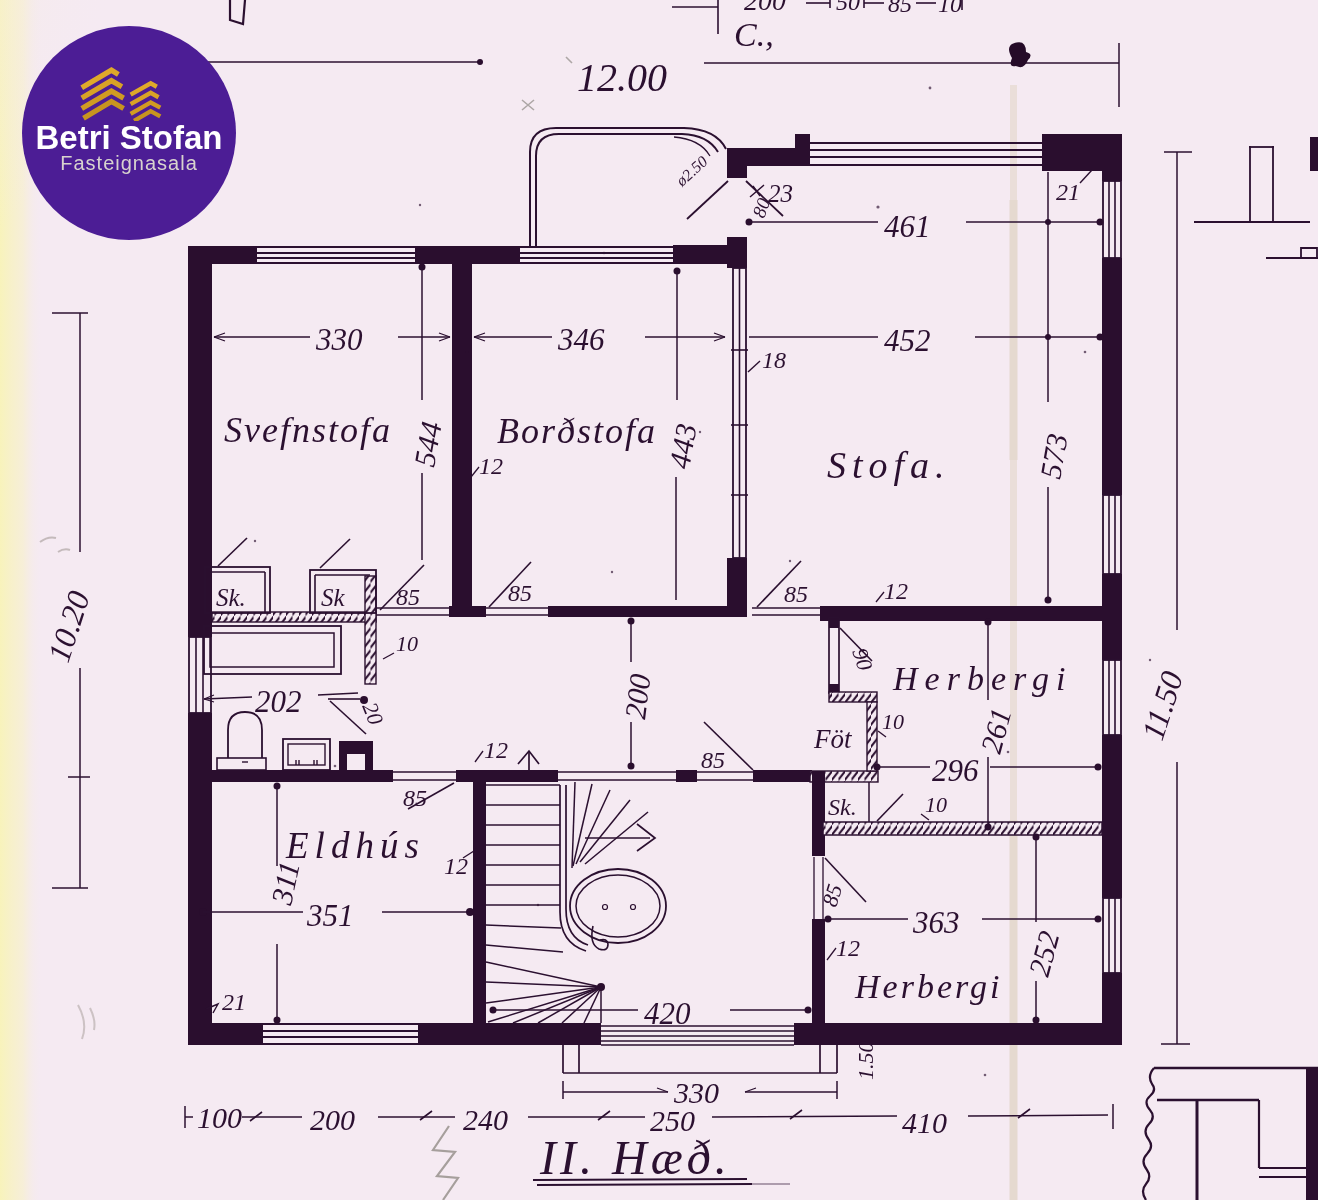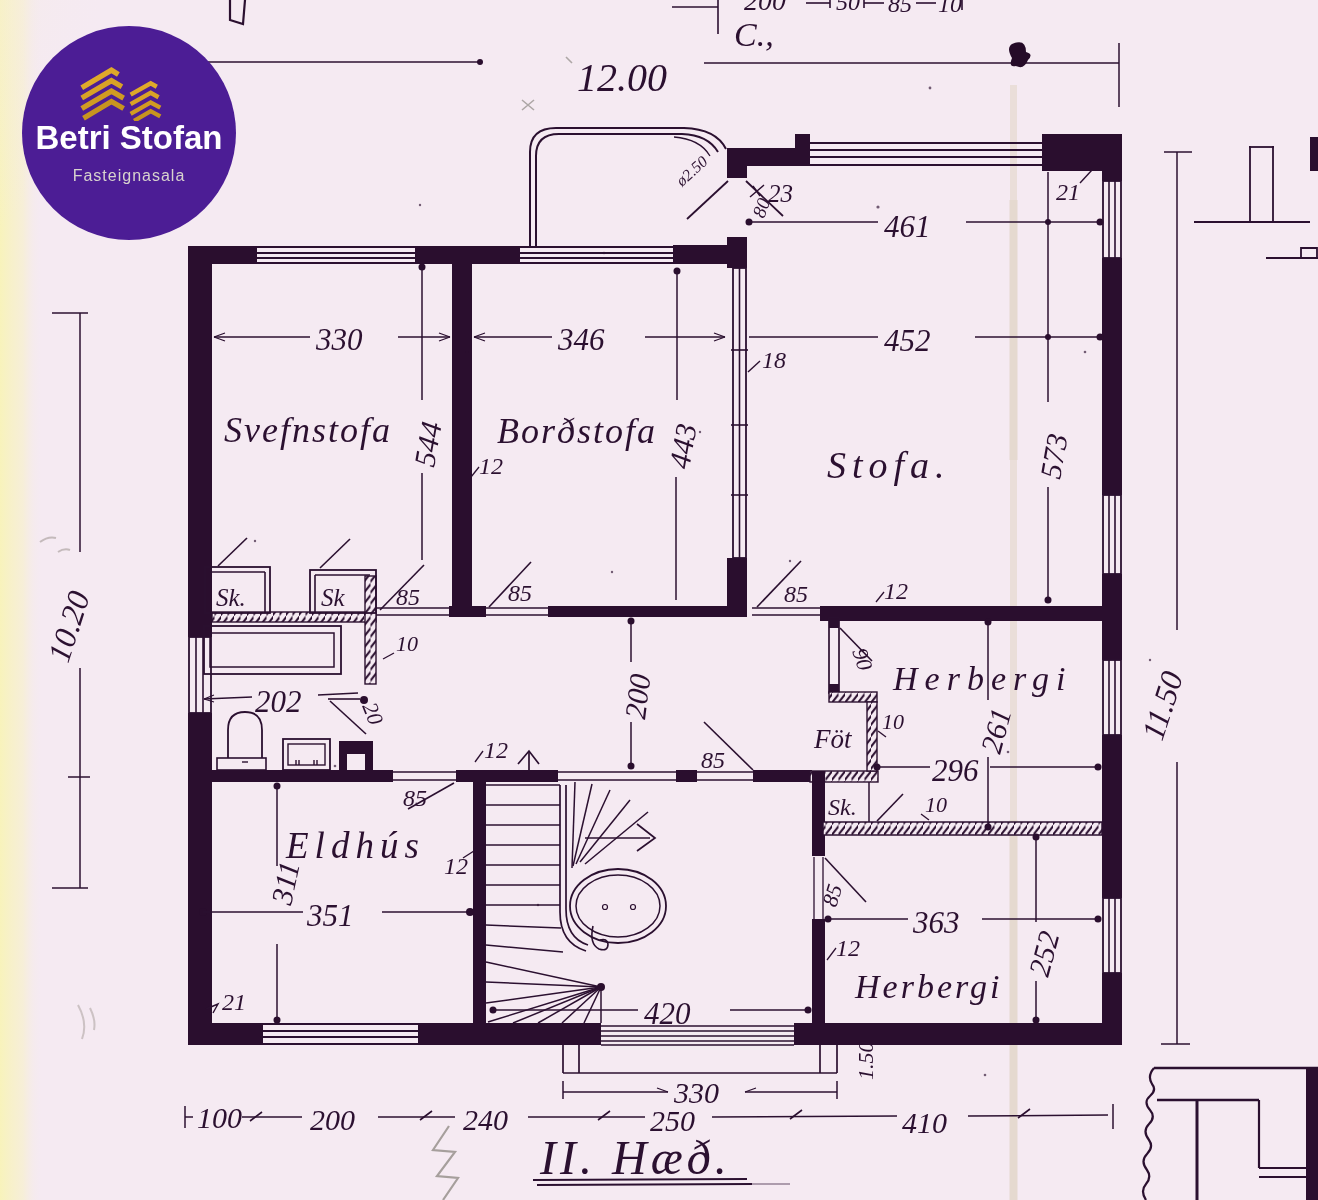--- a/index.html
+++ b/index.html
@@ -740,15 +740,15 @@
 <path d="M4,63 L36,44 L50,52" stroke="#c8941f" stroke-width="6"></path>
 <path d="M58,36 L81,23 L88,27" stroke="#dfa92a" stroke-width="5"></path>
 <path d="M58,47 L81,34 L90,39" stroke="#d8a226" stroke-width="5"></path>
 <path d="M58,58 L81,45 L92,51" stroke="#d09b22" stroke-width="5"></path>
 <path d="M62,66 L81,55 L92,61" stroke="#c8941f" stroke-width="5"></path>
 </g>
 </svg>
 
 <div style="position:absolute;left:0;right:0;top:95px;color:#ffffff;font-weight:bold;font-size:33px;line-height:1;letter-spacing:0px">Betri Stofan</div>
 
-<div style="position:absolute;left:0;right:0;top:142px;color:#d8d3ce;font-size:16px;line-height:1;letter-spacing:1px">Fasteignasala</div>
+<div style="position:absolute;left:0;right:0;top:127px;color:#d8d3ce;font-size:20px;line-height:1;letter-spacing:1px">Fasteignasala</div>
 </div>
 </div>
 
 </body></html>

